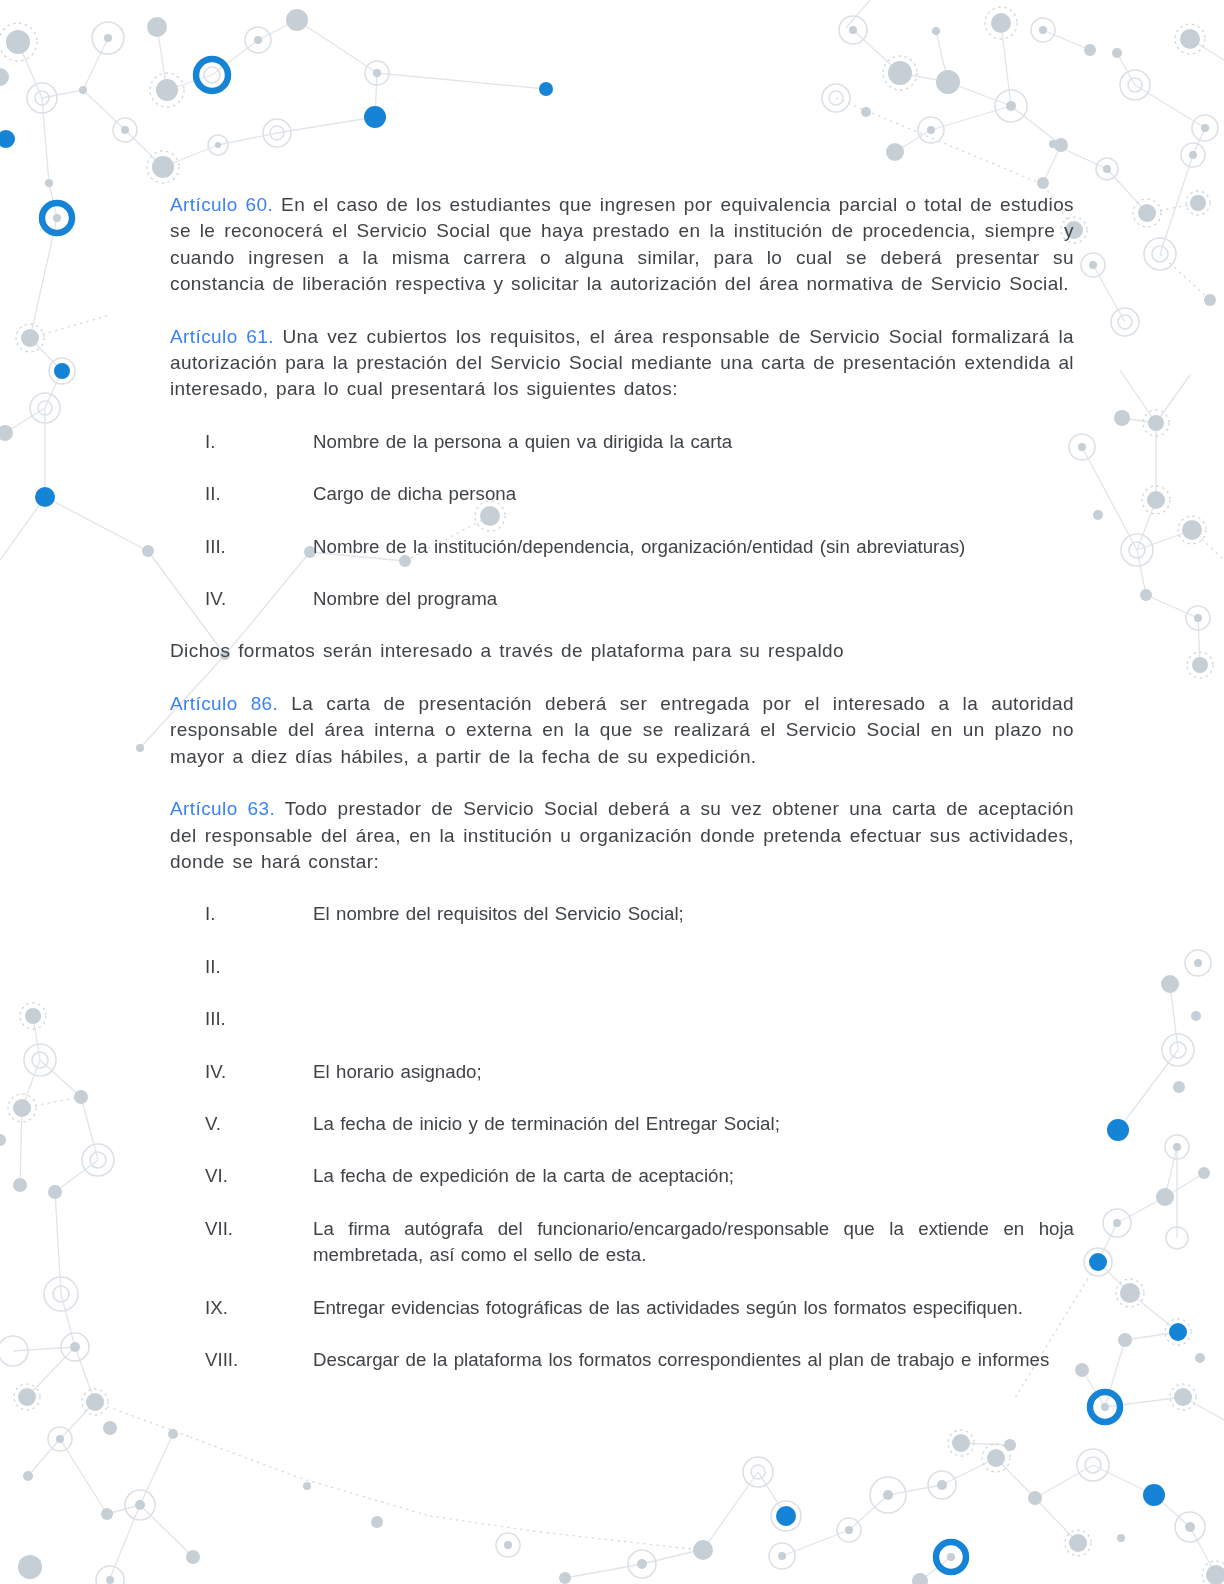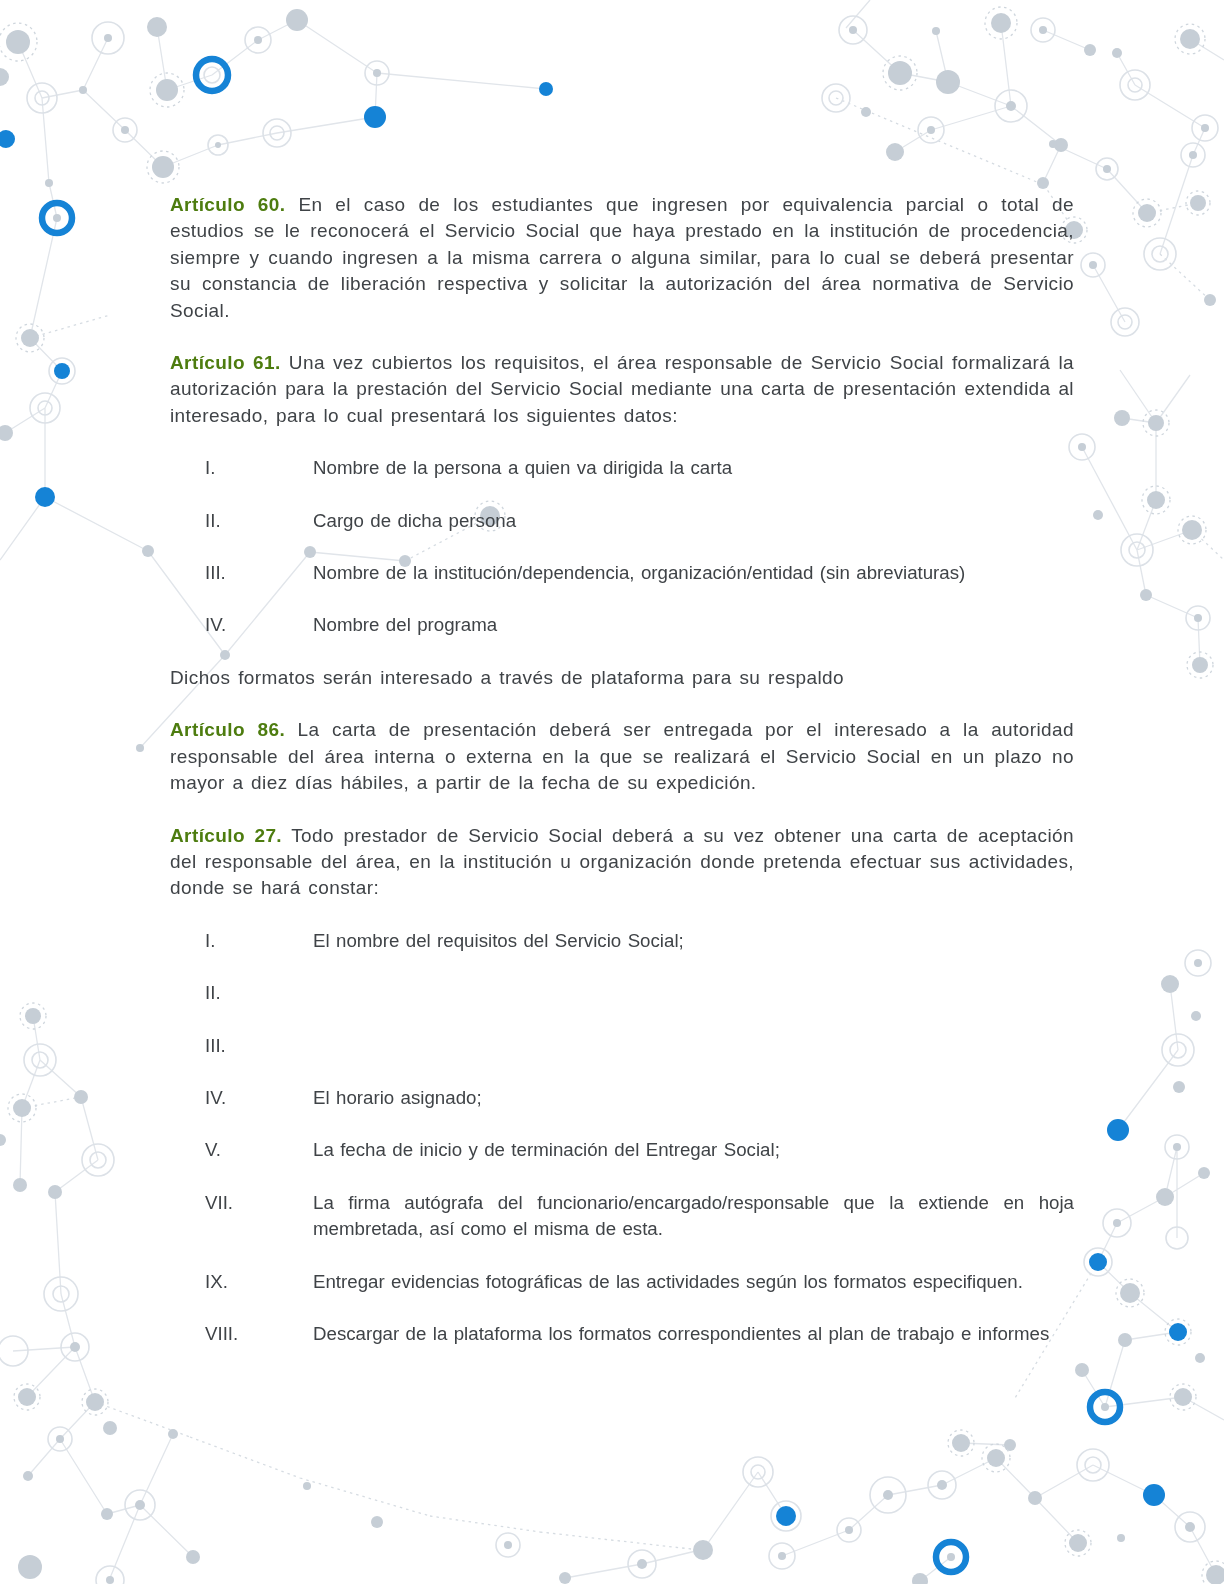--- a/index.html
+++ b/index.html
@@ -15,21 +15,21 @@
   .r{fill:none;stroke:#dce1e7;stroke-width:1.6;}
   .rd{fill:none;stroke:#cfd6dd;stroke-width:1.3;stroke-dasharray:2.5 3.5;}
   .b{fill:#1583d6;}
   .br{fill:none;stroke:#1583d6;stroke-width:6.5;}
 
   .content{
     position:absolute;left:170px;top:192px;width:904px;
     color:#3f4347;font-size:19px;line-height:26.4px;text-align:justify;
   }
   .para{margin:0 0 26px 0;letter-spacing:.4px;word-spacing:2px;}
-  .para b{color:#4d7c0f;font-weight:700;}
+  .para b{color:#3b82f6;font-weight:400;}
   .doc-list{list-style:none;margin:0;padding:0;}
   .doc-item{display:flex;margin:0 0 26px 0;font-size:18.7px;word-spacing:1.2px;}
   .doc-item .numeral{flex:0 0 72px;margin-left:35px;box-sizing:border-box;text-align:left;}
   .doc-item .body{flex:1;text-align:justify;margin-left:36px;}
 </style>
 </head>
 <body>
 
 <div class="page">
 
@@ -302,21 +302,21 @@
       <li class="doc-item">
           <span class="numeral">IV.</span>
           <span class="body">Nombre del programa</span>
         </li>
     </ul>
 
     <p class="para"><span>Dichos formatos serán interesado a través de plataforma para su respaldo</span></p>
 
     <p class="para"><b>Artículo 86.</b> <span>La carta de presentación deberá ser entregada por el interesado a la autoridad responsable del área interna o externa en la que se realizará el Servicio Social en un plazo no mayor a diez días hábiles, a partir de la fecha de su expedición.</span></p>
 
-    <p class="para"><b>Artículo 27.</b> <span>Todo prestador de Servicio Social deberá a su vez obtener una carta de aceptación del responsable del área, en la institución u organización donde pretenda efectuar sus actividades, donde se hará constar:</span></p>
+    <p class="para"><b>Artículo 63.</b> <span>Todo prestador de Servicio Social deberá a su vez obtener una carta de aceptación del responsable del área, en la institución u organización donde pretenda efectuar sus actividades, donde se hará constar:</span></p>
 
     <ul class="doc-list">
       <li class="doc-item">
           <span class="numeral">I.</span>
           <span class="body">El nombre del requisitos del Servicio Social;</span>
         </li>
       <li class="doc-item">
           <span class="numeral">II.</span>
         </li>
       <li class="doc-item">
@@ -324,22 +324,26 @@
         </li>
       <li class="doc-item">
           <span class="numeral">IV.</span>
           <span class="body">El horario asignado;</span>
         </li>
       <li class="doc-item">
           <span class="numeral">V.</span>
           <span class="body">La fecha de inicio y de terminación del Entregar Social;</span>
         </li>
       <li class="doc-item">
+          <span class="numeral">VI.</span>
+          <span class="body">La fecha de expedición de la carta de aceptación;</span>
+        </li>
+      <li class="doc-item">
           <span class="numeral">VII.</span>
-          <span class="body">La firma autógrafa del funcionario/encargado/responsable que la extiende en hoja membretada, así como el misma de esta.</span>
+          <span class="body">La firma autógrafa del funcionario/encargado/responsable que la extiende en hoja membretada, así como el sello de esta.</span>
         </li>
       <li class="doc-item">
           <span class="numeral">IX.</span>
           <span class="body">Entregar evidencias fotográficas de las actividades según los formatos especifiquen.</span>
         </li>
       <li class="doc-item">
           <span class="numeral">VIII.</span>
           <span class="body">Descargar de la plataforma los formatos correspondientes al plan de trabajo e informes</span>
         </li>
     </ul>

